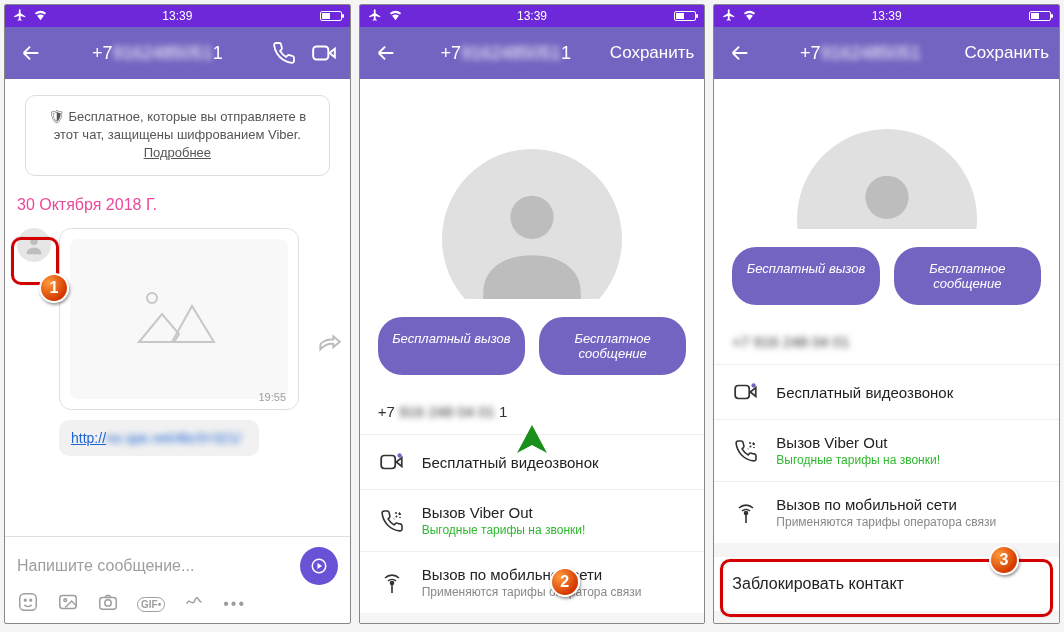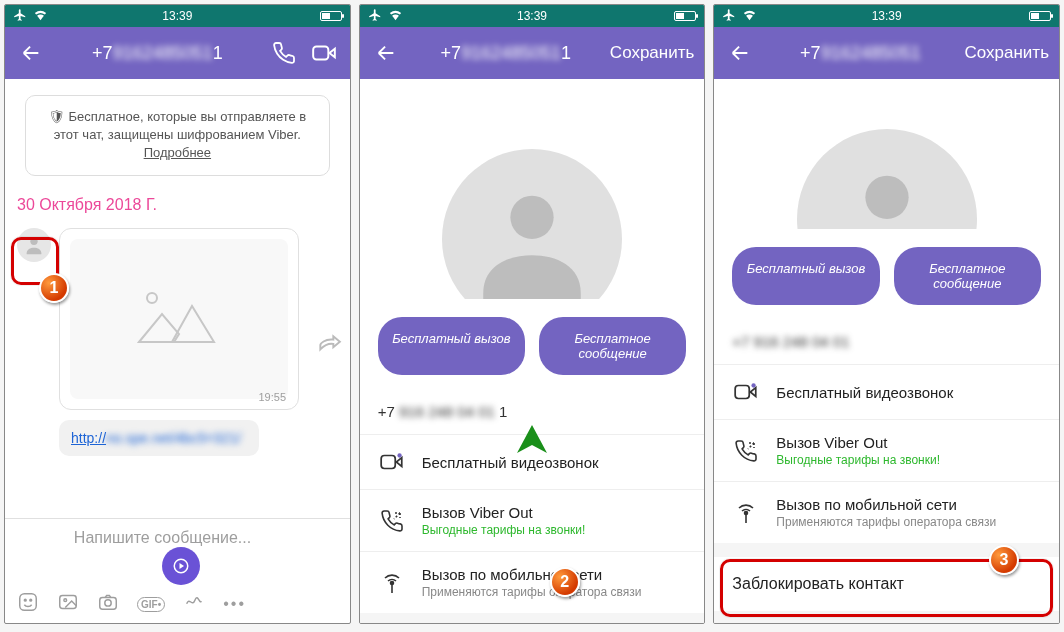--- a/index.html
+++ b/index.html
@@ -19,21 +19,21 @@
     border: 1px solid #888;
     border-radius: 2px;
     position: relative;
     overflow: hidden;
     display: flex;
     flex-direction: column;
   }
   
   .status-bar {
     height: 22px;
-    background: #0f766e;
+    background: #6d28d9;
     display: flex;
     align-items: center;
     padding: 0 8px;
     color: #fff;
     font-size: 12px;
     font-weight: 500;
     position: relative;
   }
   .status-left { display:flex; align-items:center; gap:6px; }
   .status-time { position:absolute; left:50%; transform:translateX(-50%); }
@@ -135,21 +135,21 @@
     font-size:14px;
   }
   .link-bubble .link { color:#1d64d6; text-decoration:underline; }
   .link-bubble .tail { filter: blur(3px); color:#1d64d6; }
 
   
   .composer {
     border-top:1px solid #e0e0e0;
     padding:10px 12px 6px 12px;
   }
-  .composer-input-row { display:flex; align-items:center;flex-direction:column; }
+  .composer-input-row { display:flex; align-items:center; }
   .composer-input {
     flex:1; border:none; font-size:16px; color:#555; background:transparent;
     outline:none;
   }
   .composer-input::placeholder { color:#9e9e9e; }
   .send-btn {
     width:38px; height:38px; border-radius:50%; background:#6a52d6;
     display:flex; align-items:center; justify-content:center; color:#fff;
     margin-left:8px;
   }

